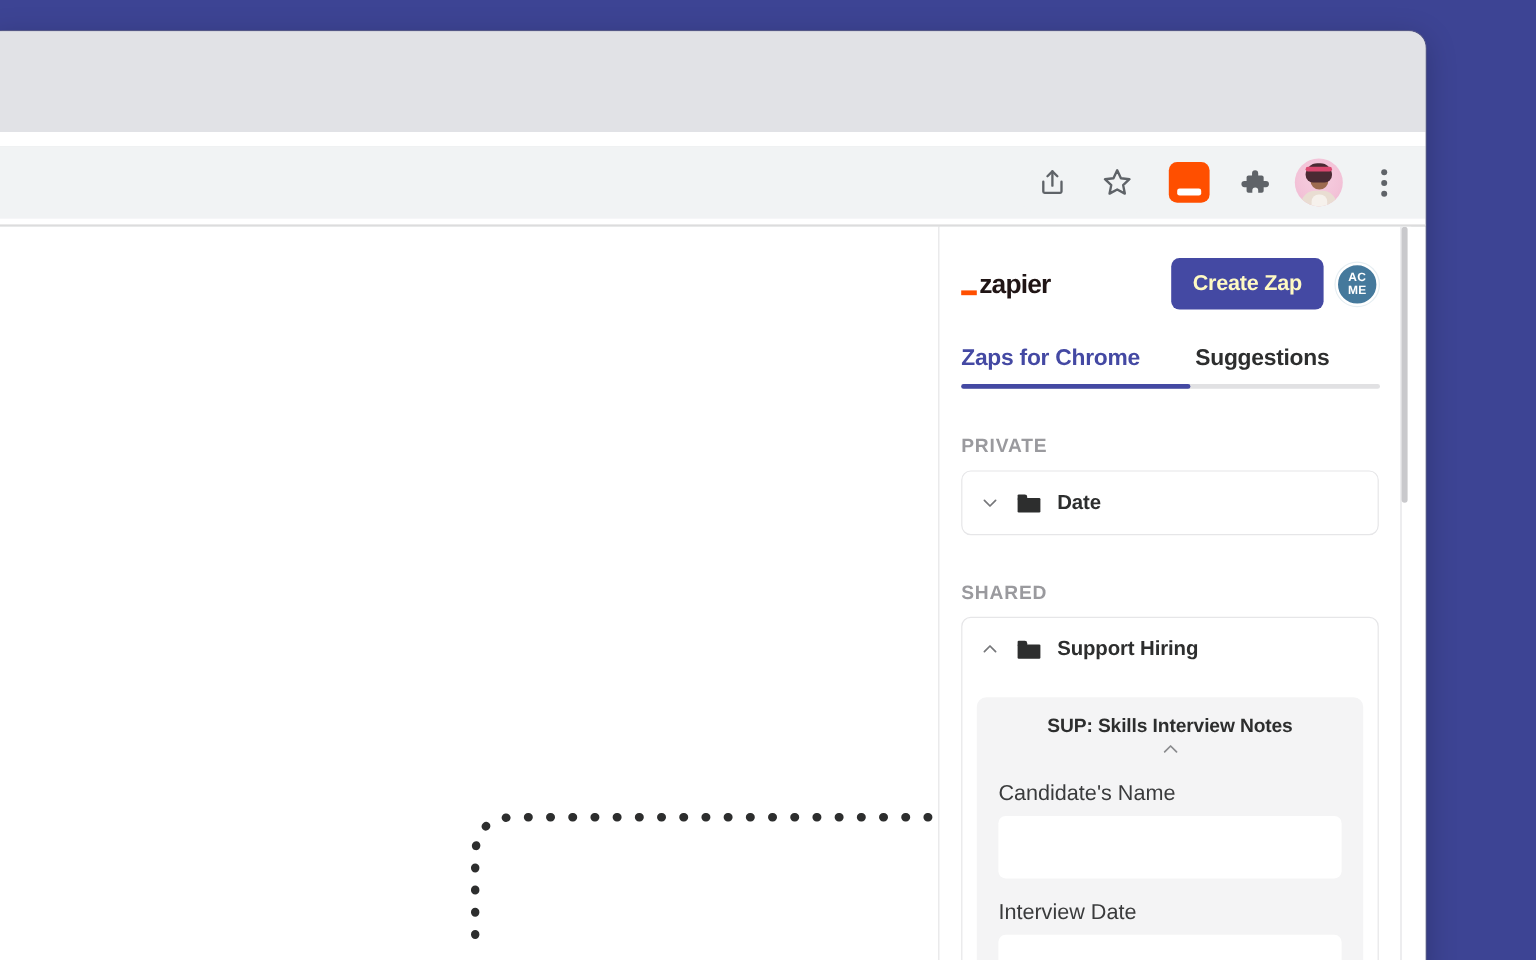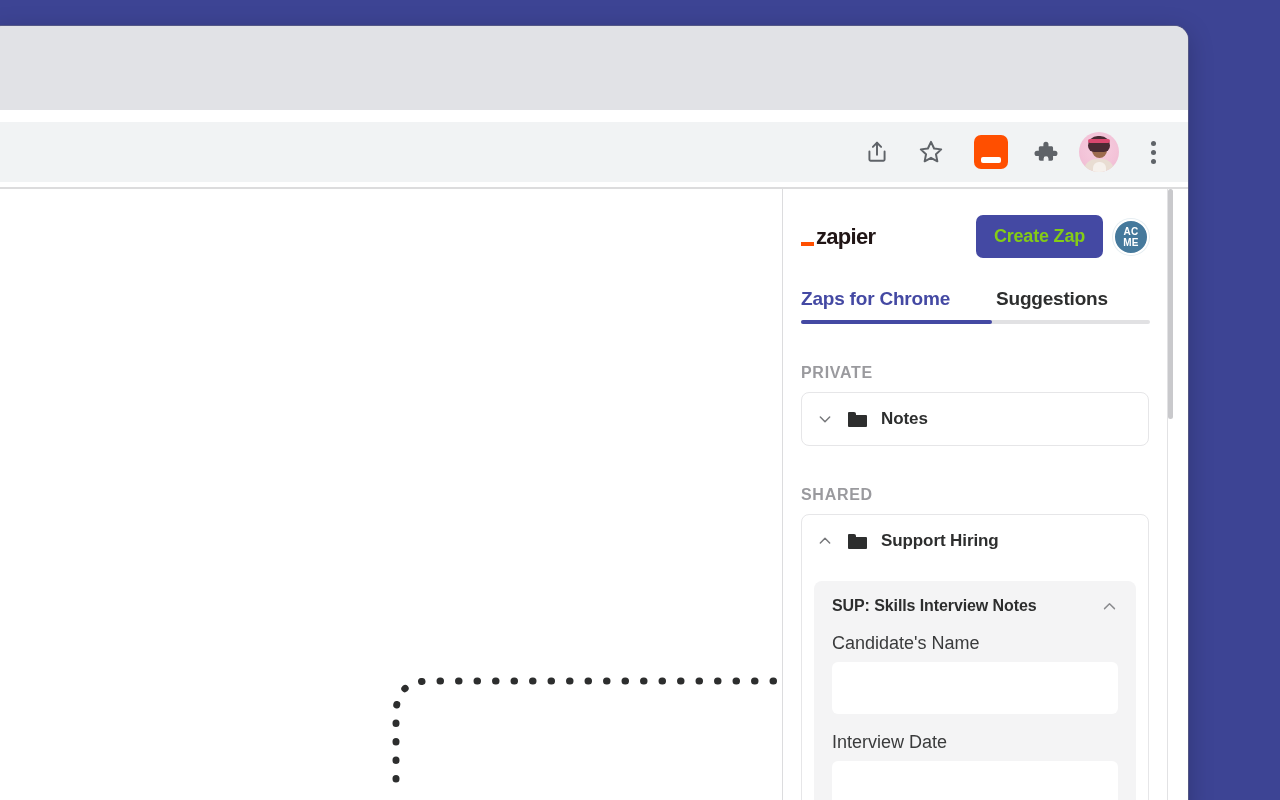--- a/index.html
+++ b/index.html
@@ -253,21 +253,21 @@
     display: inline-block;
     width: 13px; height: 4px;
     background: #ff4f00;
     margin-right: 2px;
     position: relative;
     top: 7px;
   }
 
   .create-zap-btn {
     background: #4449a3;
-    color: #84cc16;
+    color: #fef9c3;
     border: none;
     border-radius: 7px;
     font-size: 18px;
     font-weight: 700;
     padding: 11px 18px;
     cursor: pointer;
     font-family: "Liberation Sans", sans-serif;
     letter-spacing: -0.2px;
   }
 
@@ -387,20 +387,21 @@
     margin: 14px 12px 0 12px;
     background: #f4f4f5;
     border-radius: 8px;
     padding: 16px 18px 18px 18px;
   }
   .zap-card-header {
     display: flex;
     align-items: center;
     justify-content: space-between;
     cursor: pointer;
+    flex-direction: column;
   }
   .zap-card-title {
     font-size: 16px;
     font-weight: 700;
     color: #2d2e2e;
     letter-spacing: -0.1px;
   }
   .field-label {
     font-size: 18px;
     color: #3a3b3c;
@@ -519,21 +520,21 @@
 
             <div class="section-label">PRIVATE</div>
             <div class="folder-card">
               <div class="folder-row">
                 <span class="chev">
                   <svg width="16" height="16" viewBox="0 0 24 24" fill="none" stroke="#76777a" stroke-width="2.2" stroke-linecap="round" stroke-linejoin="round">
                       <path d="M5 9l7 7 7-7"></path>
                     </svg>
                 </span>
                 <span class="folder-glyph"></span>
-                <span class="folder-name">Notes</span>
+                <span class="folder-name">Date</span>
               </div>
             </div>
 
             <div class="section-label">SHARED</div>
             <div class="folder-card">
               <div class="folder-row">
                 <span class="chev">
                   <svg width="16" height="16" viewBox="0 0 24 24" fill="none" stroke="#76777a" stroke-width="2.2" stroke-linecap="round" stroke-linejoin="round">
                       <path d="M5 15l7-7 7 7"></path>
                     </svg>

